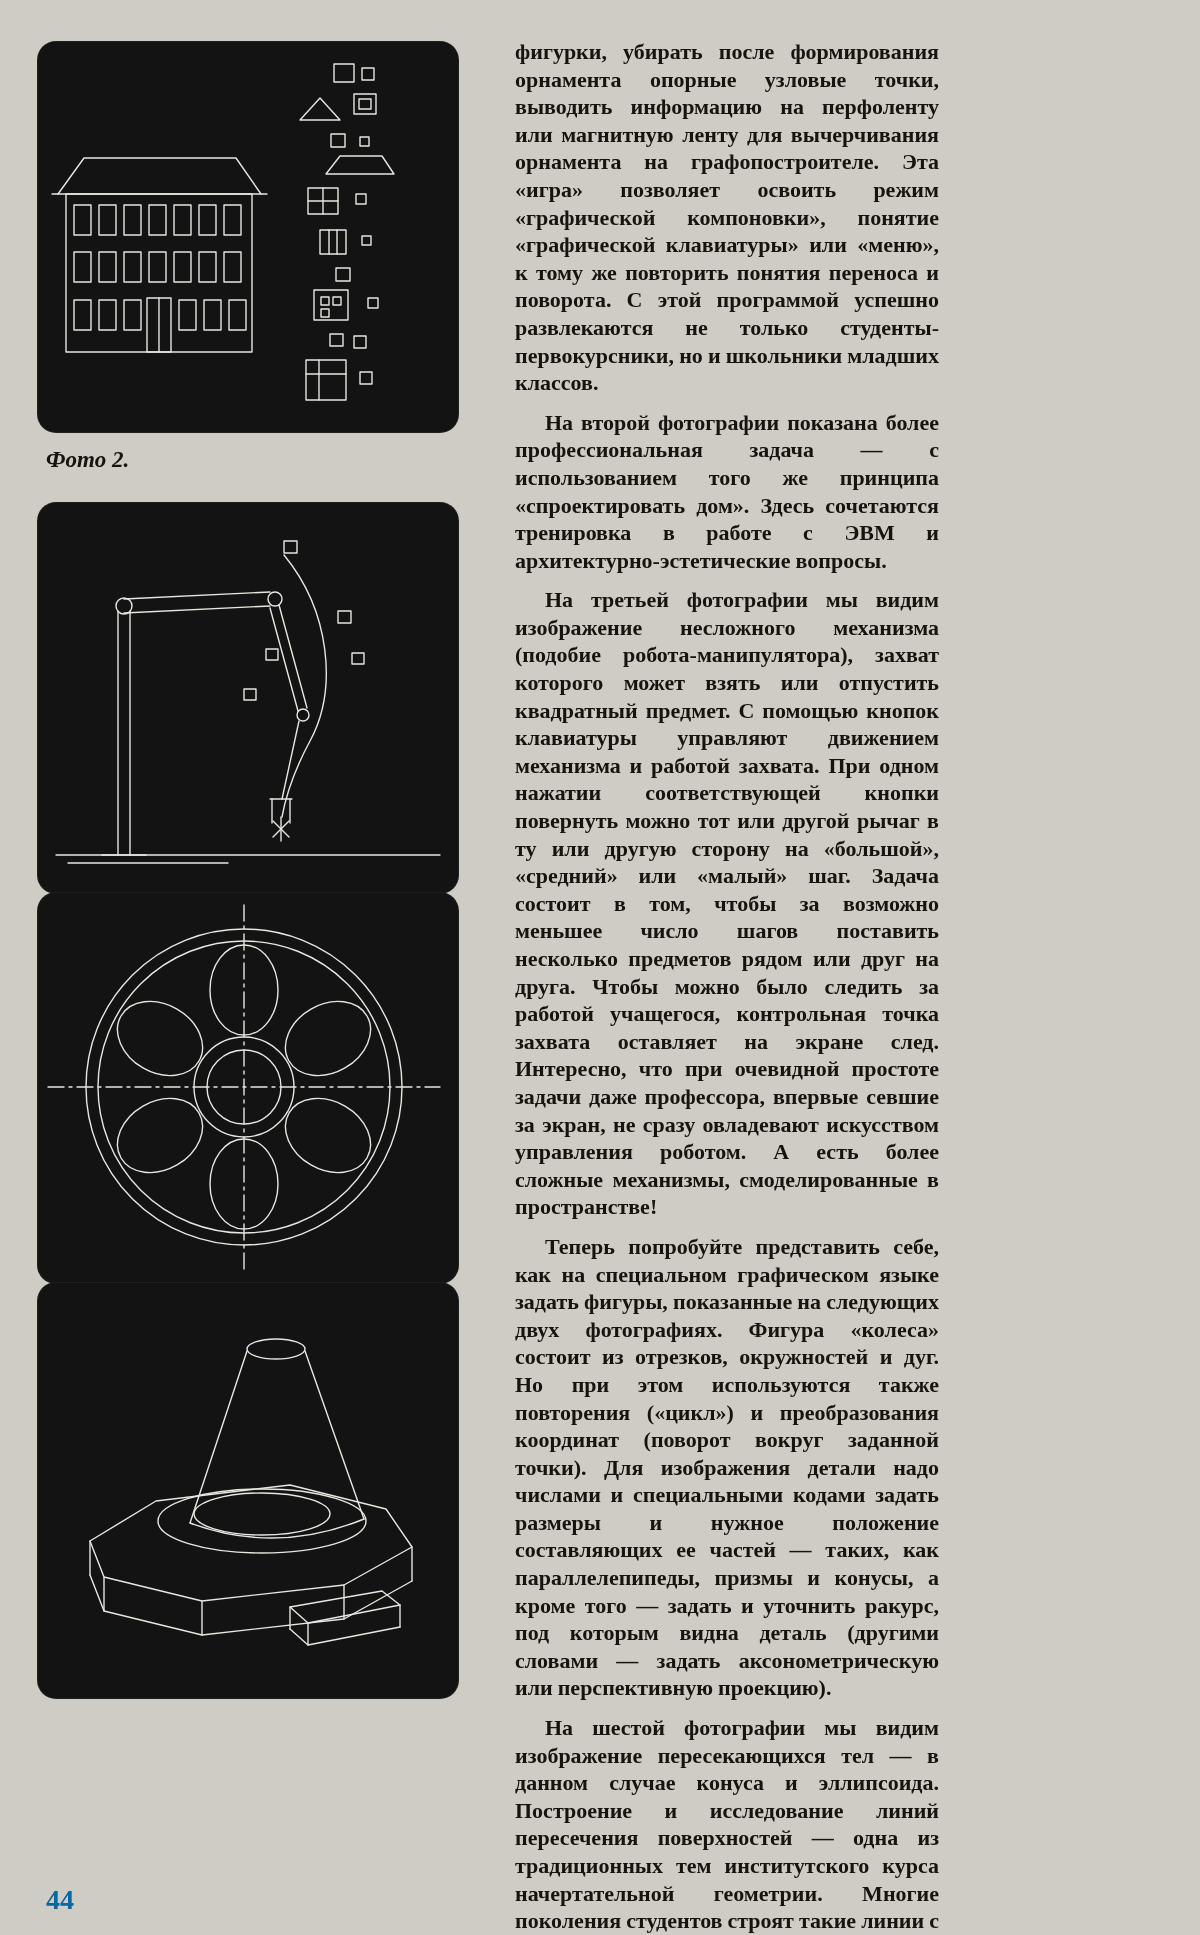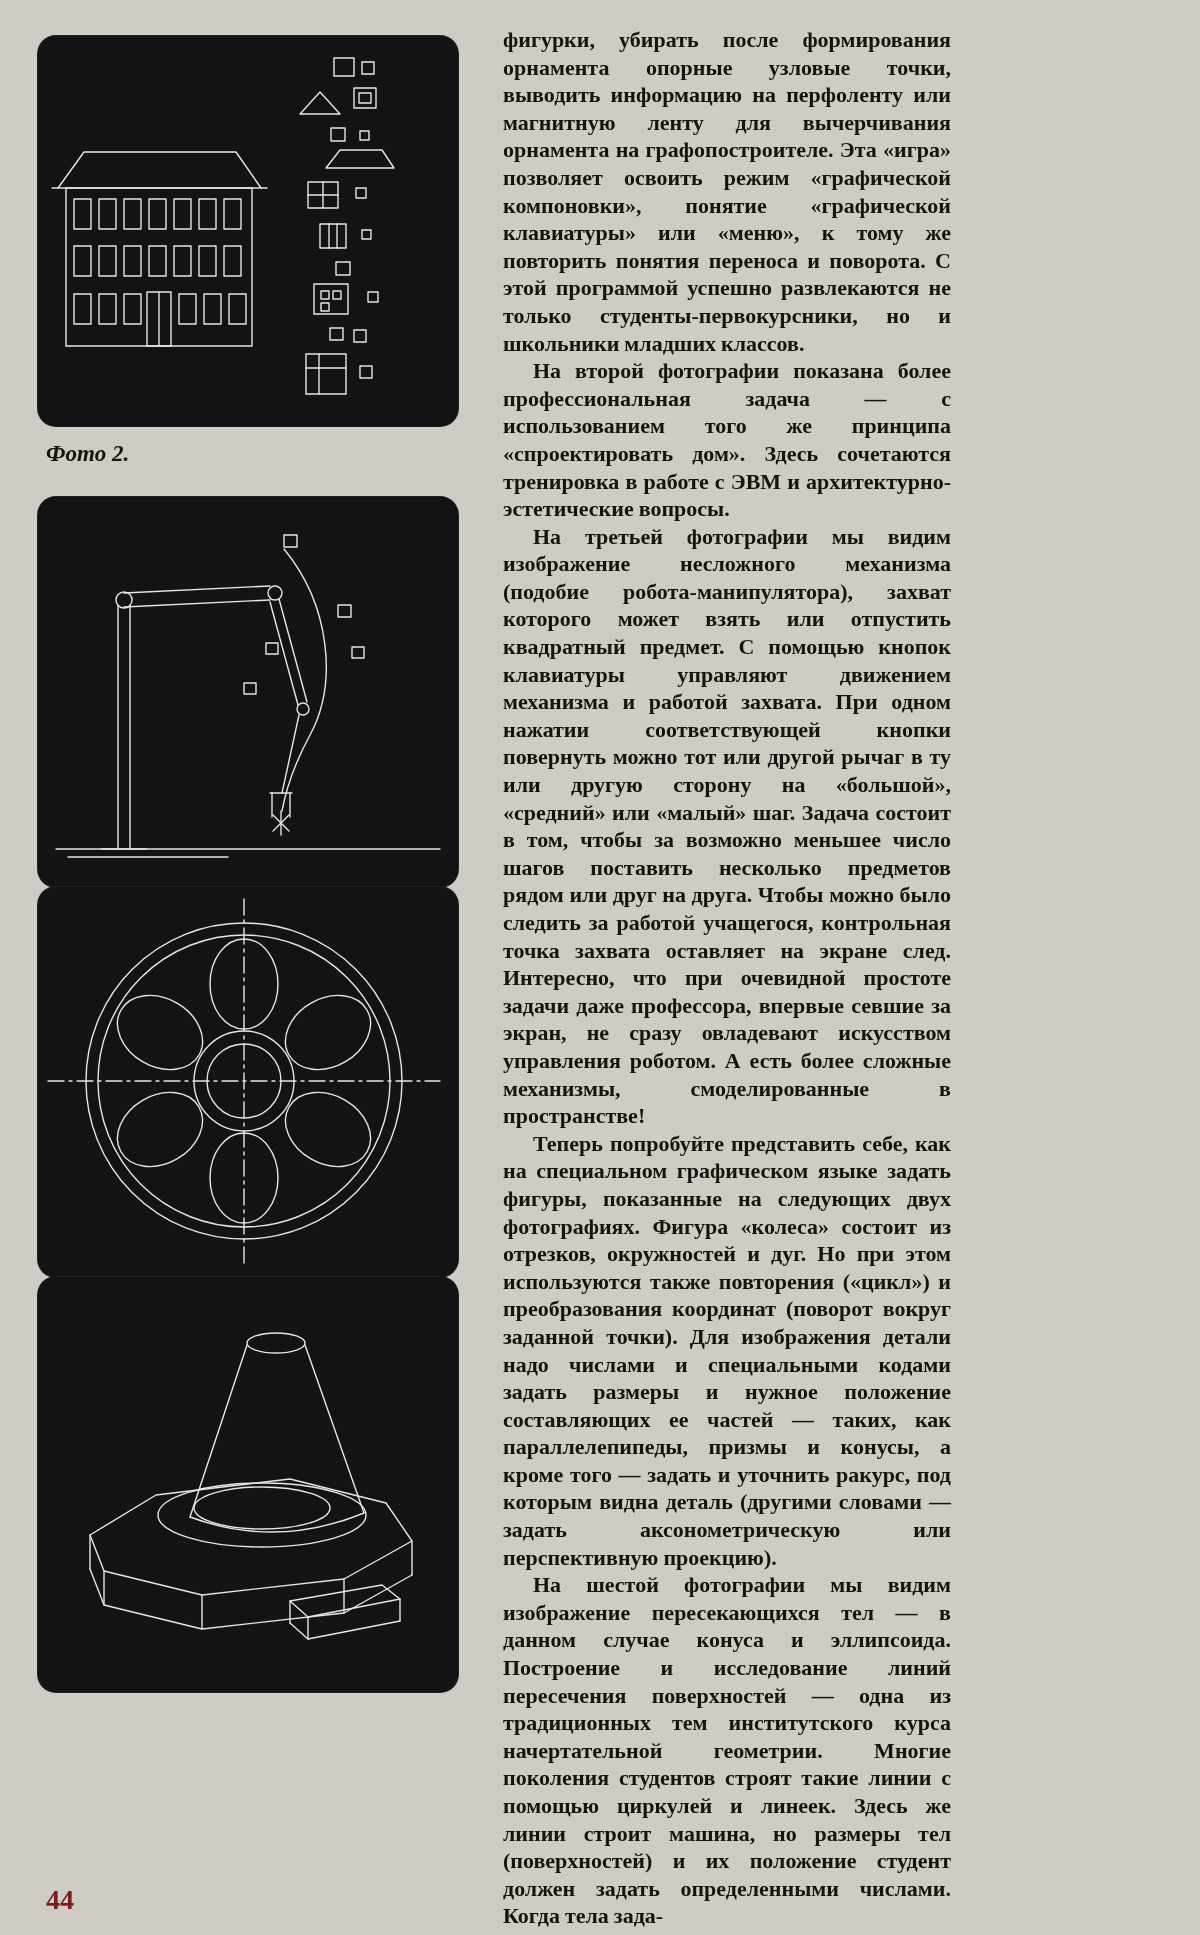--- a/index.html
+++ b/index.html
@@ -4,44 +4,44 @@
 <style>
   html,body { margin:0; padding:0; }
   body { background:#8a8a88; font-family:"Liberation Serif","DejaVu Serif",serif; }
   .page {
     position:relative;
     width:1200px; height:1935px;
     background:#cfccc5;
     overflow:hidden;
   }
   .left-col {
-    position:absolute; left:38px; top:36px; width:449px;
+    position:absolute; left:38px; top:42px; width:449px;
   }
   .photo {
     width:420px; background:#131313; border-radius:18px;
     box-shadow:0 0 0 1px #1f1f1d;
   }
   .photo svg { display:block; }
   .caption {
     font-weight:700; font-style:italic; font-size:23px; color:#17140f;
     margin:13px 0 28px 8px; line-height:30px;
   }
   .right-col {
     position:absolute; left:503px; top:26px; width:448px;
     color:#17140f;
   }
   .right-col p {
-    margin:0; font-size:22px; line-height:27.6px; font-weight:700;
+    margin:12px; font-size:22px; line-height:27.6px; font-weight:700;
     text-align:justify; text-indent:30px; hyphens:auto;
     word-spacing:-0.5px;
   }
   .right-col p.first { text-indent:0; }
   .page-number {
     position:absolute; left:46px; top:1884px;
-    font-size:28px; font-weight:700; color:#7f1d1d;
+    font-size:28px; font-weight:700; color:#0369a1;
   }
   .ink { stroke:#e7e6e1; fill:none; stroke-width:1.4; stroke-linejoin:round; stroke-linecap:round; }
 </style>
 </head>
 <body>
 
 <div class="page">
 
   <div class="left-col">
 

